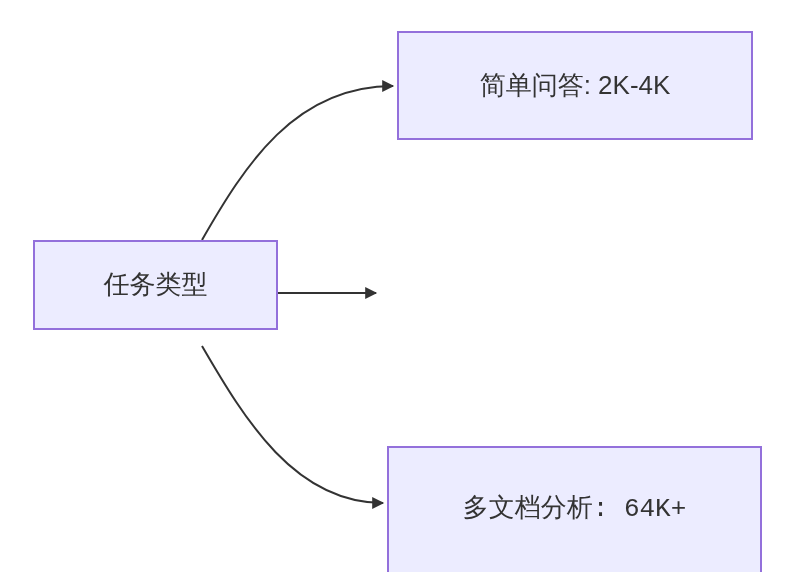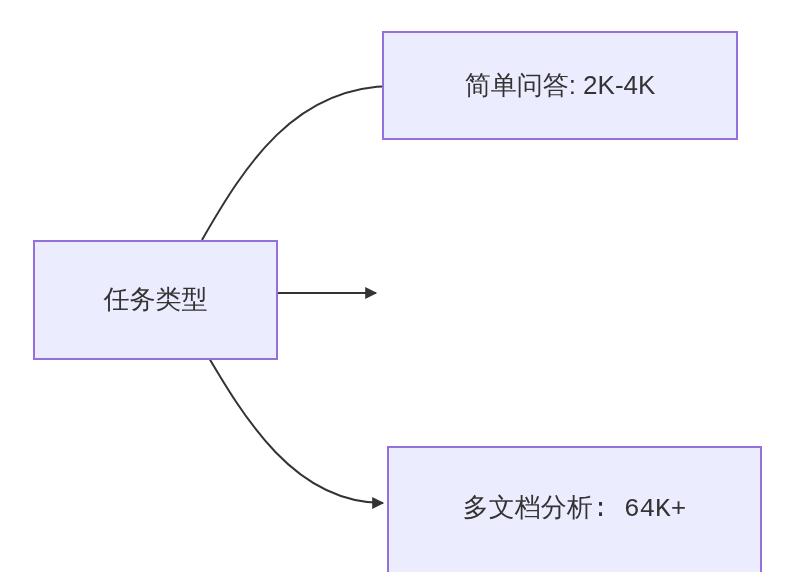--- a/index.html
+++ b/index.html
@@ -36,22 +36,22 @@
     background: var(--node-fill);
     border: 2px solid var(--node-border);
     display: flex;
     align-items: center;
     justify-content: center;
     color: var(--label-text);
     font-size: 26px;
     line-height: 1.2;
     white-space: nowrap;
   }
-  .node-root   { left: 33px;  top: 240px; width: 245px; height: 120px; }
-  .node-child1 { left: 382px; top: 31px;  width: 356px; height: 109px; }
+  .node-root   { left: 33px;  top: 240px; width: 245px; height: 90px; }
+  .node-child1 { left: 397px; top: 31px;  width: 356px; height: 109px; }
   .node-child2 { left: 380px; top: 239px; width: 391px; height: 109px; }
   .node-child3 { left: 387px; top: 446px; width: 375px; height: 128px; font-family: Liberation Mono, monospace; }
 </style>
 </head>
 <body>
 
 <div class="canvas">
 
   <svg class="edges-layer" viewBox="0 0 787 572" xmlns="http://www.w3.org/2000/svg">
     <defs>

